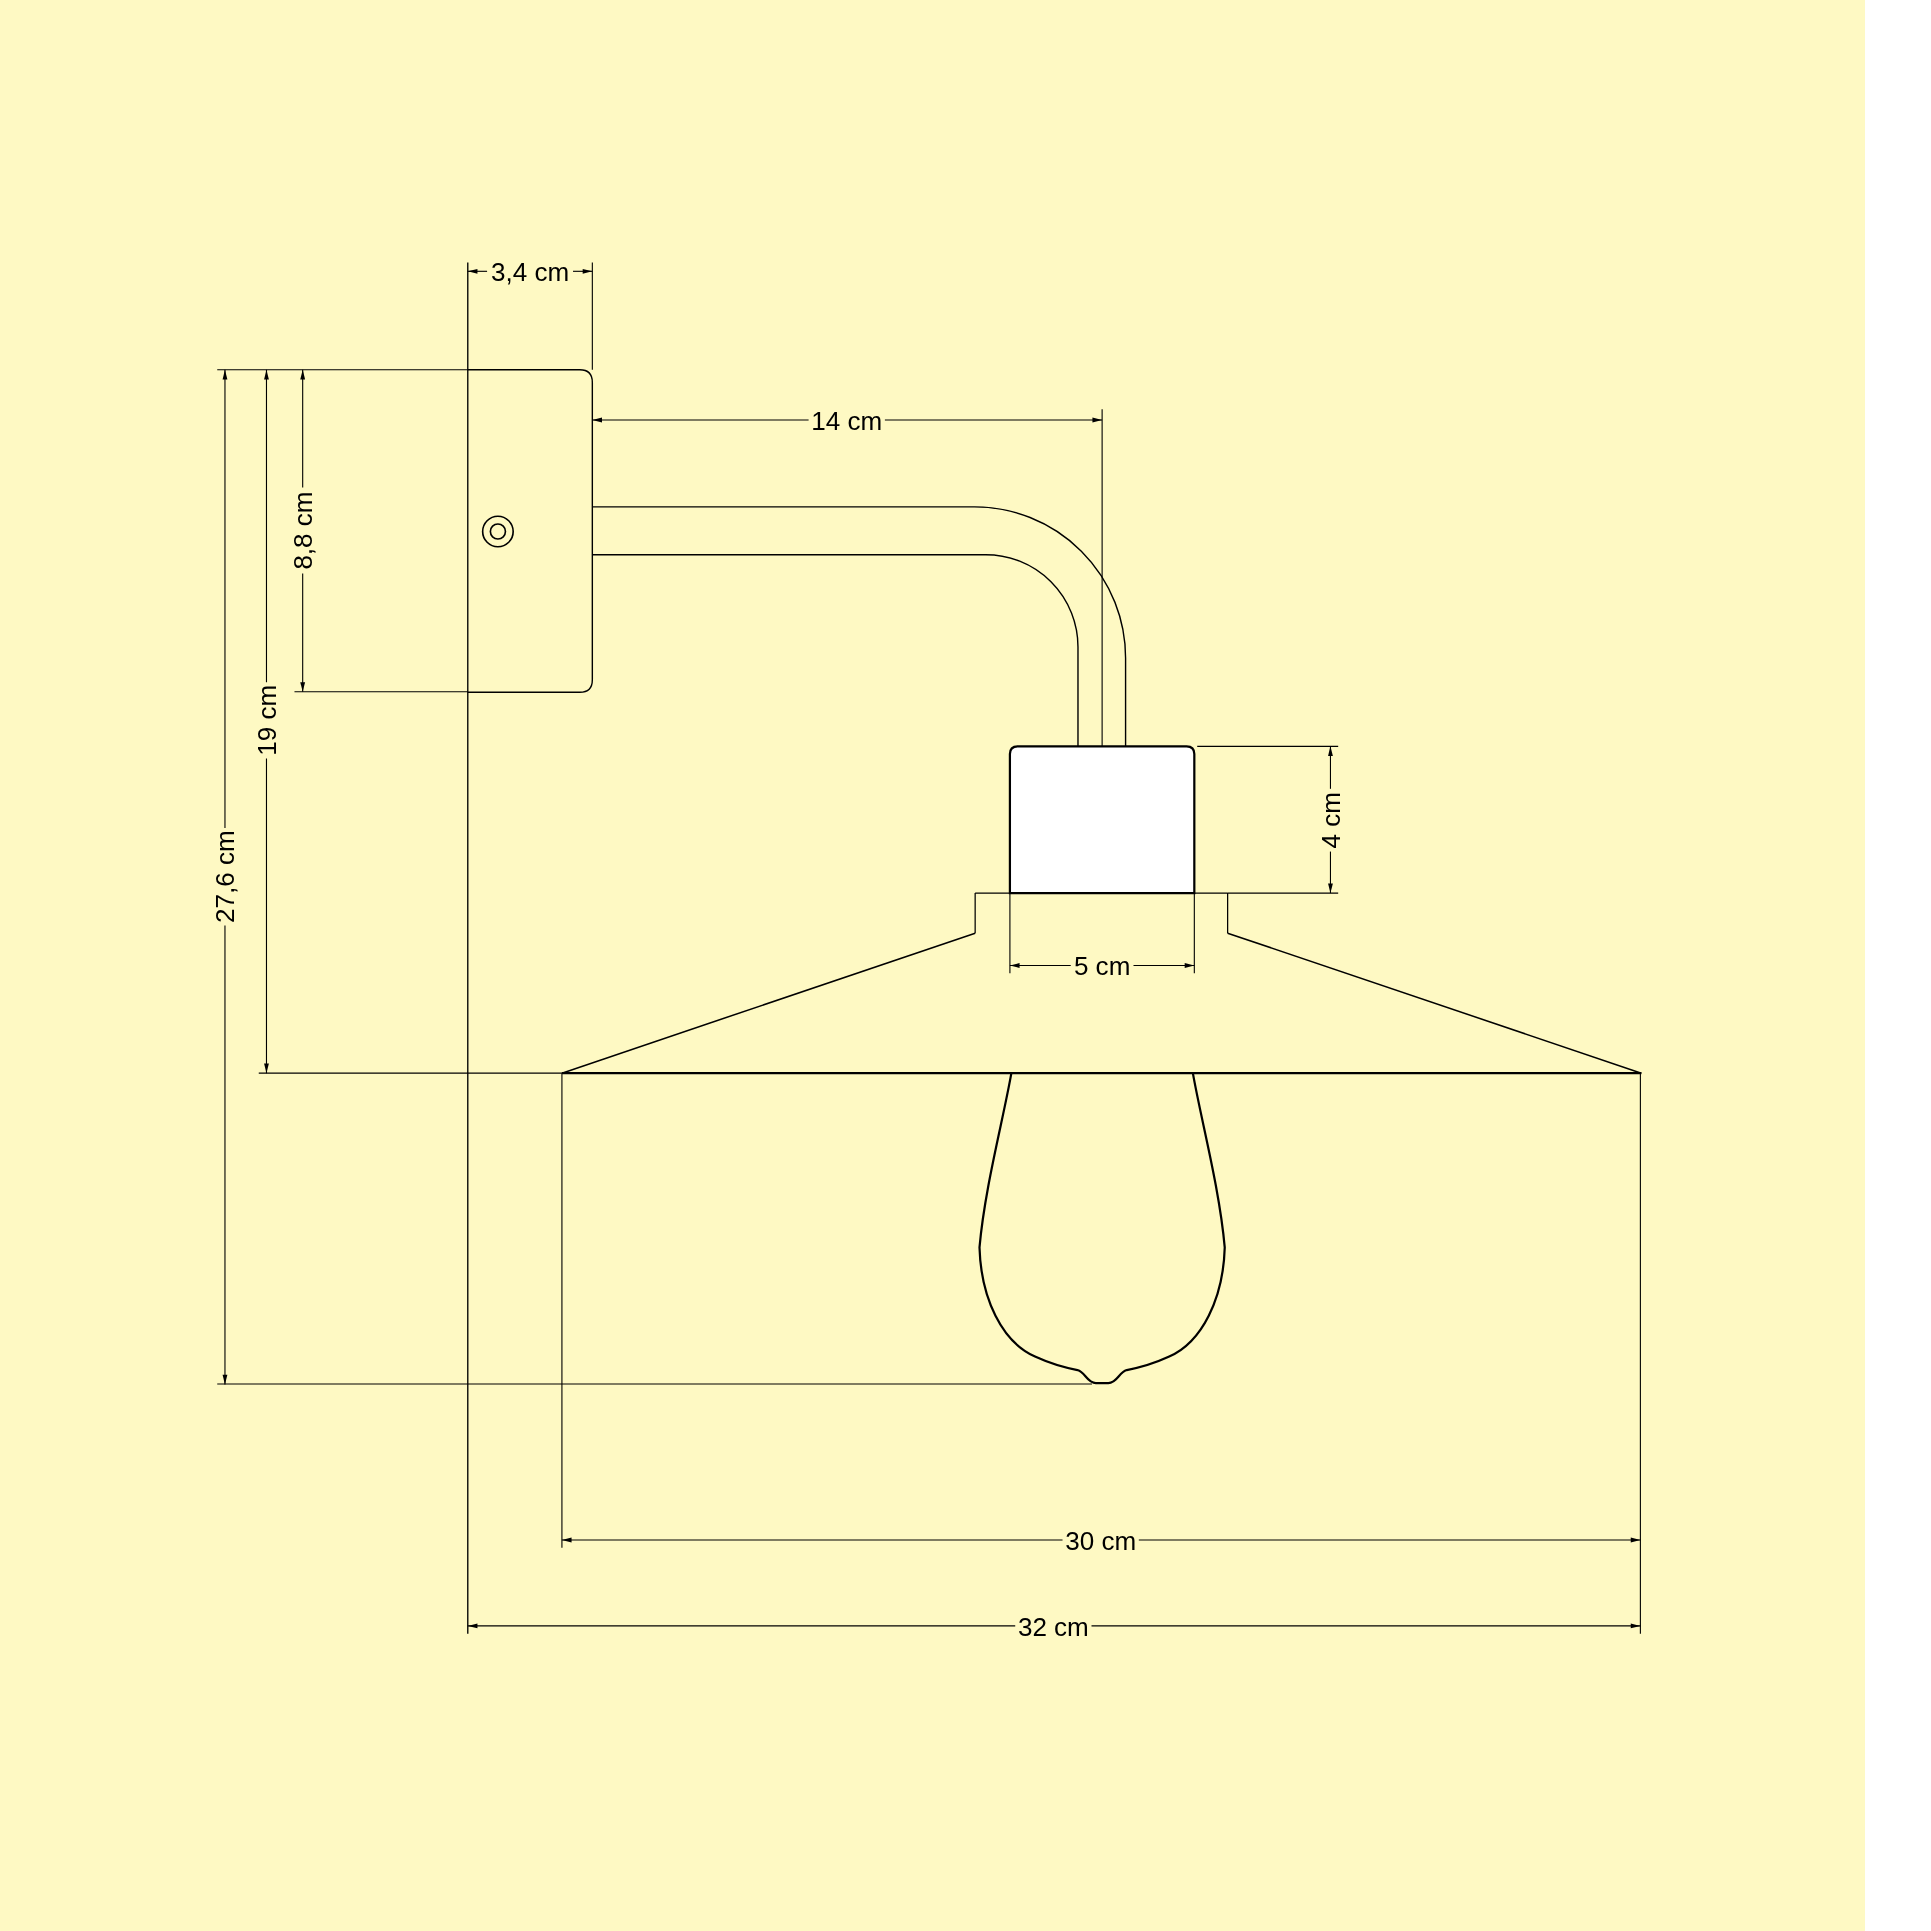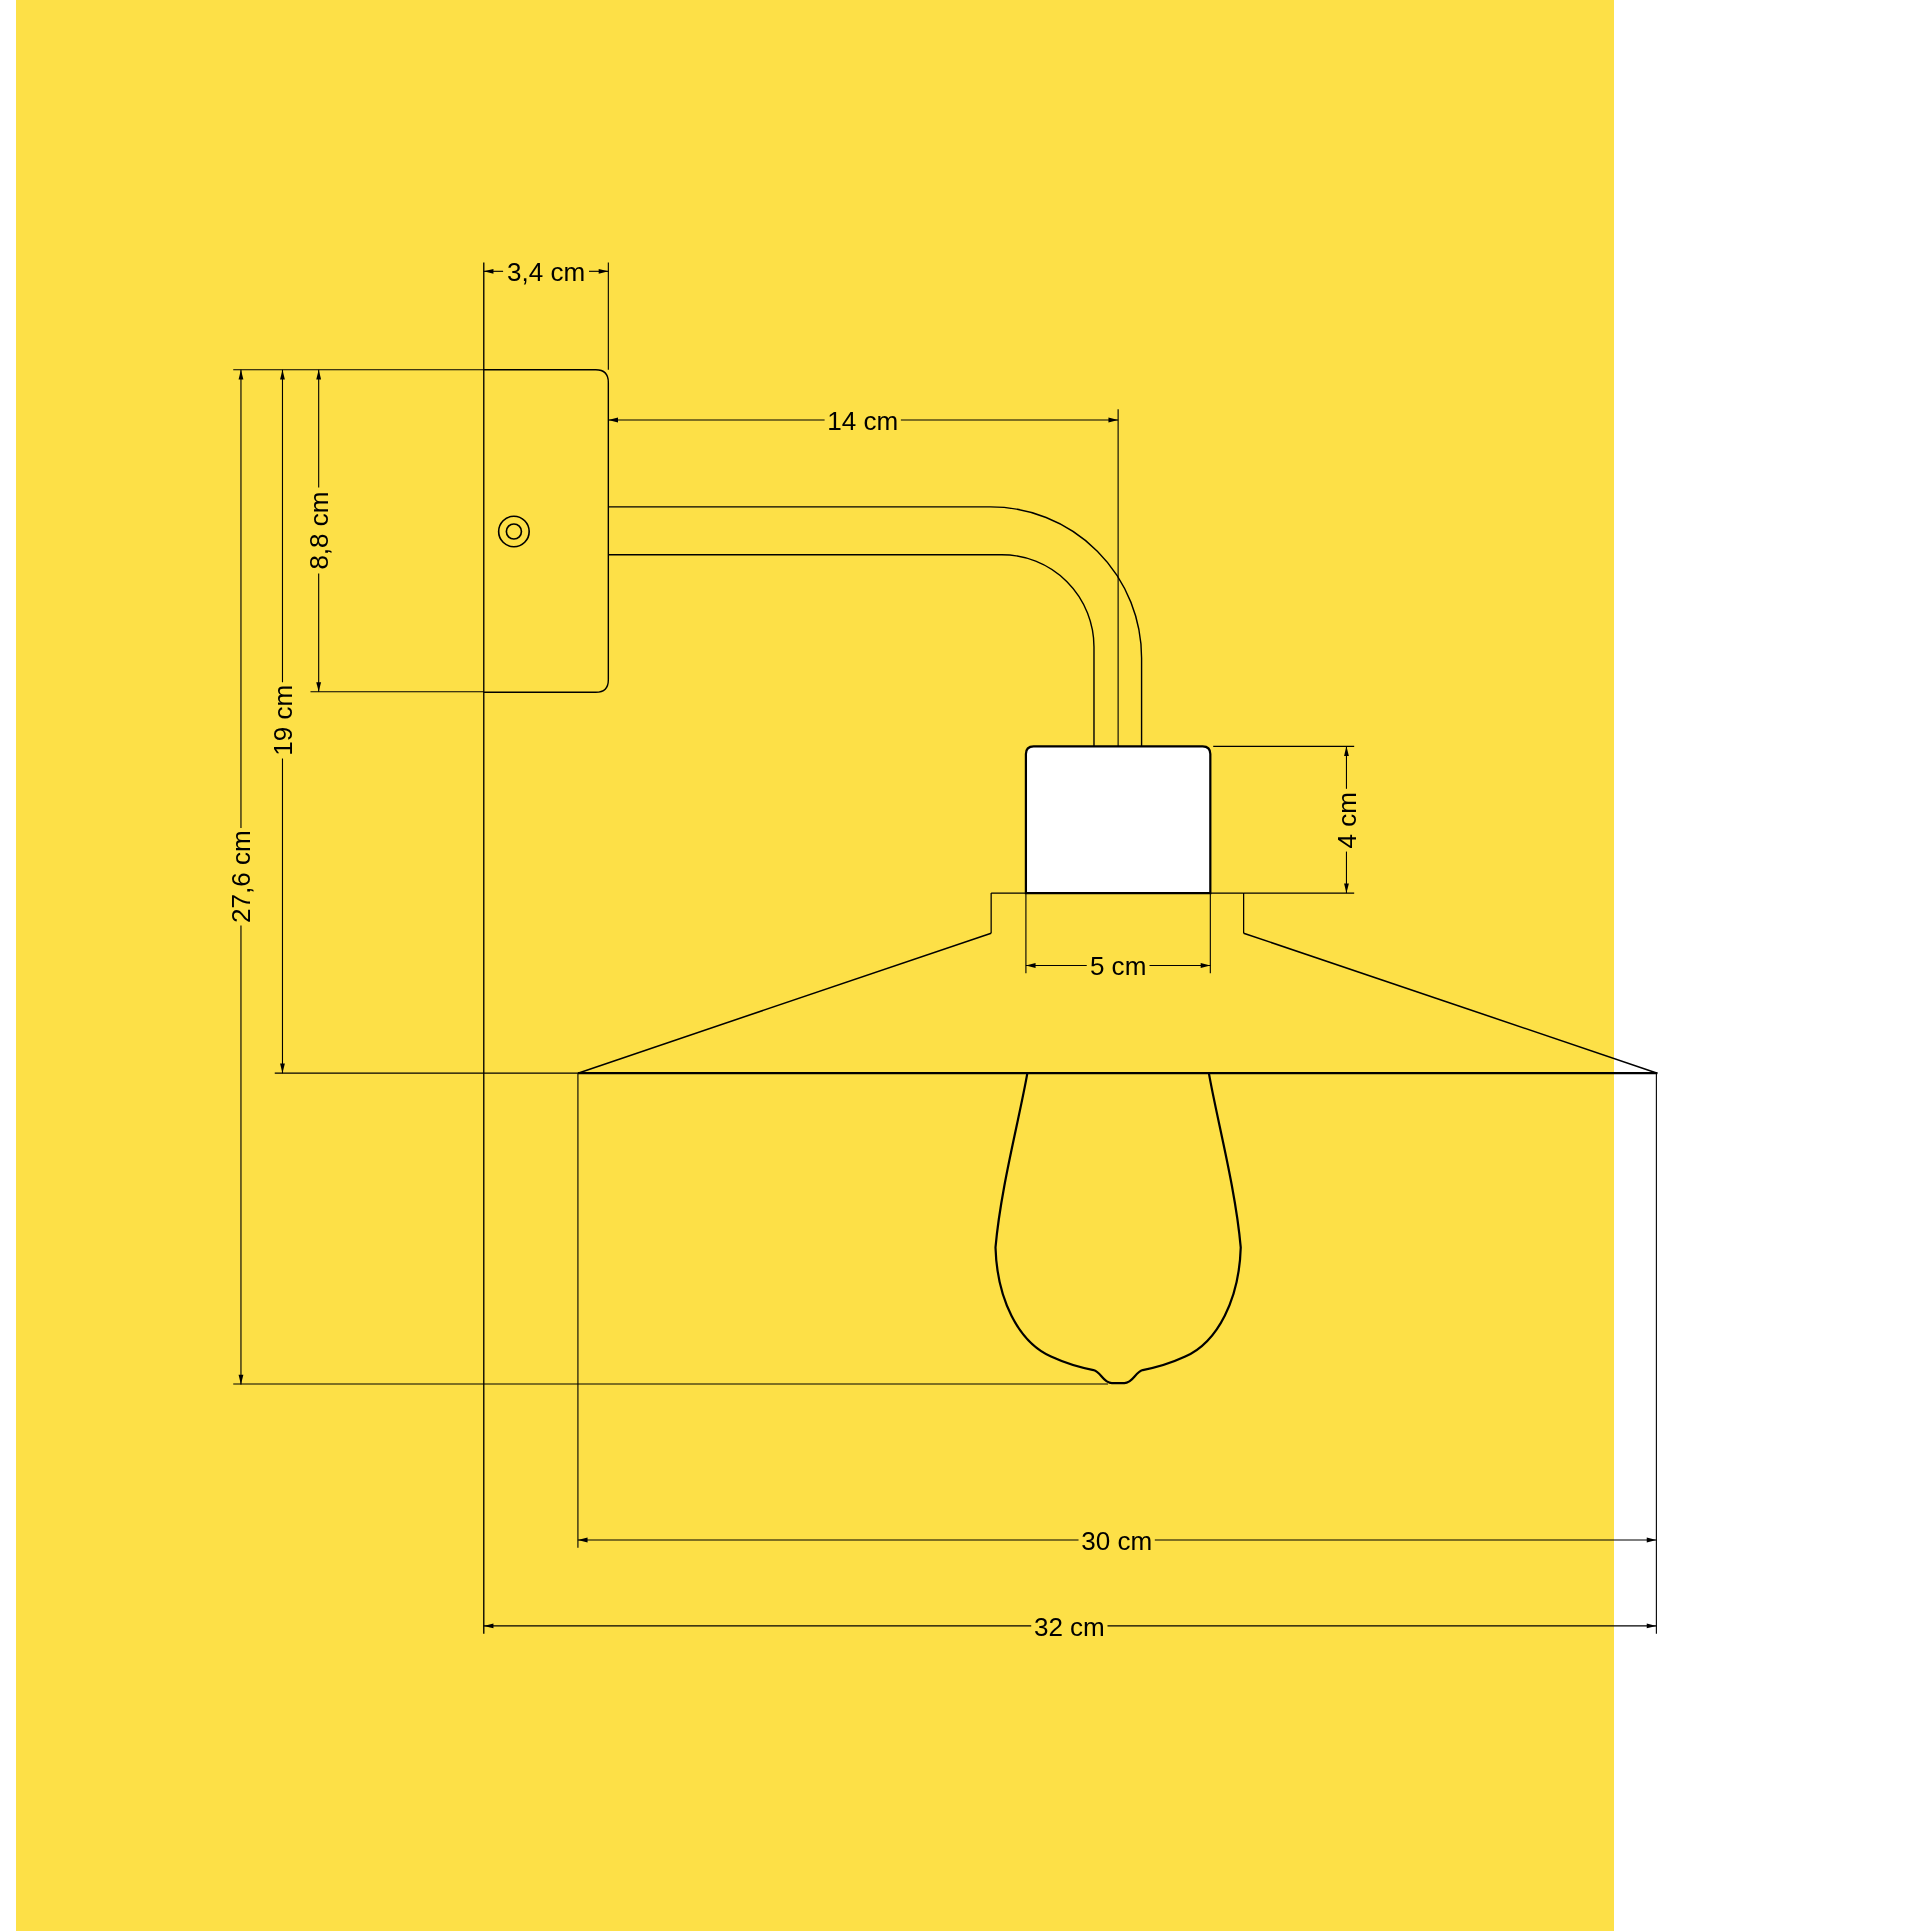--- a/index.html
+++ b/index.html
@@ -1,16 +1,16 @@
 <!DOCTYPE html>
 <html><head>
 <meta charset="utf-8">
 <style>
   html,body{margin:0;padding:0;background:#fff;}
-  .page{width:1598px;height:1931px;position:relative;background:#fde047;margin-left:16px;}
+  .page{width:1865px;height:1931px;position:relative;background:#fef9c3;}
   svg{position:absolute;top:0;left:0;}
   text{font-family:"Liberation Sans",sans-serif;font-size:27px;fill:#000;}
 </style>
 </head>
 <body>
 <div class="page">
 <svg width="1931" height="1931" viewBox="0 0 2000 2000">
   <g stroke="#000" fill="none" stroke-linecap="butt">
 
     <line x1="484.5" y1="272" x2="484.5" y2="1692" stroke-width="1.4"></line>

